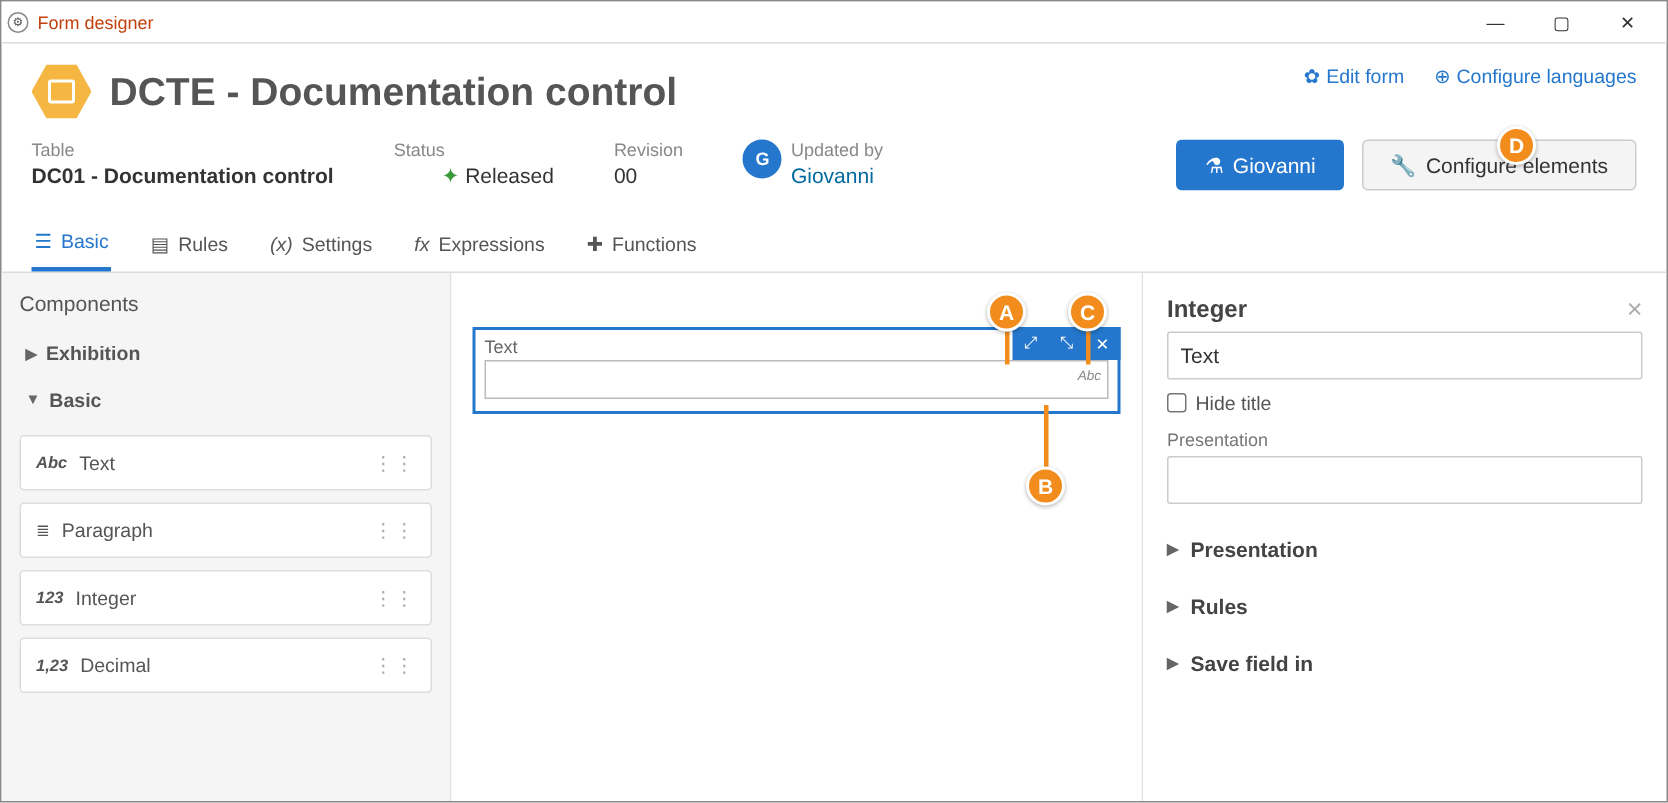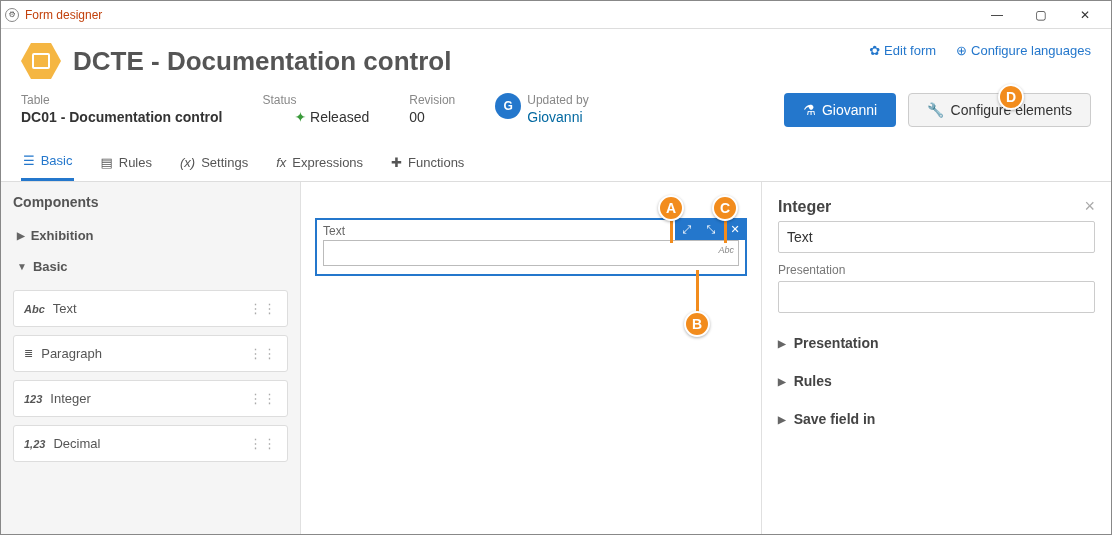--- a/index.html
+++ b/index.html
@@ -37,21 +37,21 @@
 .btn-secondary { background: #f4f4f4; border: 1px solid #ccc; color: #333; }
 
 
 .tabs { display: flex; gap: 24px; padding: 0 20px; border-bottom: 1px solid #ddd; margin-top: 10px; }
 .tab { padding: 8px 2px 10px 2px; font-size: 13px; color: #555; display: flex; align-items: center; gap: 6px; cursor: pointer; }
 .tab.active { color: #2477cc; border-bottom: 3px solid #2477cc; }
 
 
 .body { display: flex; height: calc(535px - 28px - 140px); }
 .sidebar { width: 300px; background: #f5f5f5; border-right: 1px solid #e0e0e0; padding: 12px 12px; overflow:auto; }
-.sidebar h3 { font-size: 14px; color: #555; font-weight: 700; margin-bottom: 10px; }
+.sidebar h3 { font-size: 14px; color: #555; font-weight: 400; margin-bottom: 10px; }
 .group { font-size: 13px; font-weight: 600; color: #555; padding: 8px 4px; display:flex; align-items:center; gap:6px; cursor:pointer;}
 .comp-item { background: #fff; border: 1px solid #ddd; border-radius: 3px; padding: 10px 10px; margin: 8px 0; font-size: 13px; color: #555; display:flex; align-items:center; gap:8px; }
 .grip { margin-left:auto; color:#aaa; letter-spacing:1px; }
 
 .canvas { flex: 1; background: #fff; padding: 36px 14px 14px 14px; position: relative; }
 .field-box { border: 2px solid #2477cc; padding: 4px 6px 8px 6px; position: relative; }
 .field-label { font-size: 12px; color: #666; }
 .field-input { width: 100%; height: 26px; border: 1px solid #bbb; margin-top: 2px; position:relative; background:#fff; }
 .abc-tag { position:absolute; right:4px; top:4px; font-size:9px; font-style:italic; color:#888; }
 
@@ -213,20 +213,24 @@
       </div>
     </div>
   </div>
 
   <div class="settings">
     <div class="settings-header">
       <h3>Integer</h3>
       <span class="close-x">×</span>
     </div>
     <input class="sinput" value="Text" style="">
+    <label class="scheck">
+      <input type="checkbox" style="">
+      <span>Hide title</span>
+    </label>
     <span class="slabel">Presentation</span>
     <input class="sinput" value="" style="">
 
     <div class="ssection">
         <span class="tri">▶</span>
         <span>Presentation</span>
       </div>
     <div class="ssection">
         <span class="tri">▶</span>
         <span>Rules</span>

